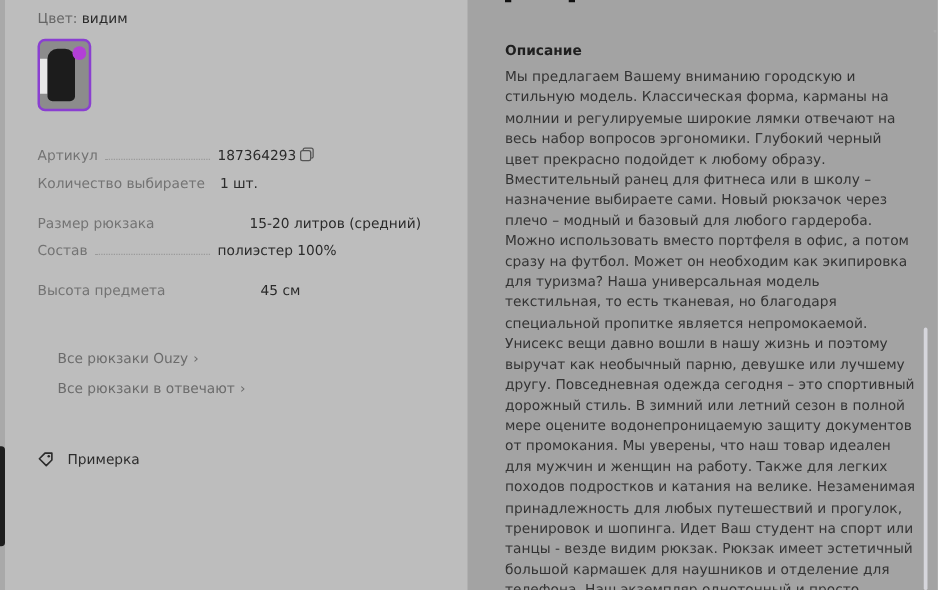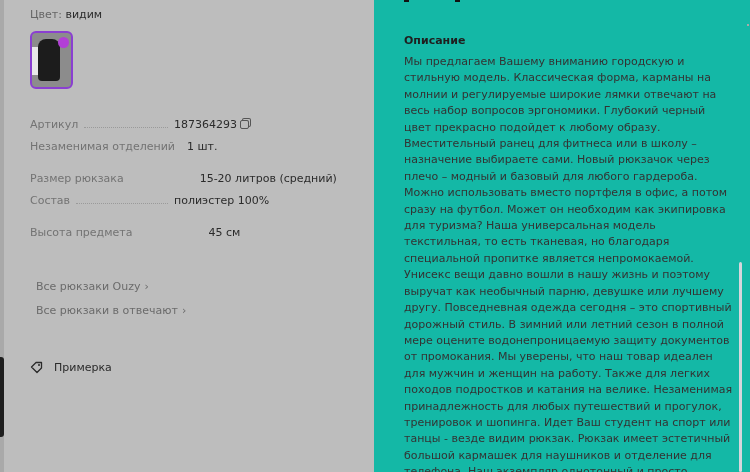--- a/index.html
+++ b/index.html
@@ -20,27 +20,27 @@
   .specs { position: absolute; top: 109px; left: 0; width: 270px; }
   .spec-row { display: flex; align-items: flex-end; height: 22px; }
   .spec-row.gap { margin-top: 10px; gap: 32px; }
   .spec-label { color: #737373; white-space: nowrap; }
   .spec-dots { flex: 1; border-bottom: 1px dotted #9a9a9a; margin: 0 6px; transform: translateY(-3px); }
   .spec-value { width: 126px; color: #2b2b2b; white-space: nowrap; }
   .copy-icon { display: inline-block; width: 9px; height: 9px; border: 1px solid #555; border-radius: 2px; margin-left: 3px; position: relative; top: 1px; box-shadow: 2px -2px 0 -1px #bdbdbd, 2px -2px 0 0 #555; }
 
   .all-specs { position: absolute; top: 242px; left: 0; color: #2b2b2b; border-bottom: 1px dotted #777; padding-bottom: 1px; }
 
-  .link { position: absolute; left: 6px; color: #6b6b6b; }
+  .link { position: absolute; left: 16px; color: #6b6b6b; }
   .link .chev { margin-left: 4px; color: #6b6b6b; }
 
   .feature { position: absolute; left: 0; display: flex; align-items: center; color: #2b2b2b; }
   .feature svg { margin-right: 10px; }
 
-  .panel { position: absolute; left: 374px; top: 0; width: 376px; height: 472px; background: #14b8a6; }
+  .panel { position: absolute; left: 374px; top: 0; width: 376px; height: 472px; background: #a3a3a3; }
   .panel-title-cut { position: absolute; top: -14px; left: 30px; height: 16px; overflow: hidden; }
   .panel-title-cut span { display: inline-block; width: 5px; height: 4px; background: #111; margin-right: 46px; margin-top: 12px; }
   .desc-heading { position: absolute; top: 34px; left: 30px; font-size: 11px; font-weight: bold; color: #1f1f1f; }
   .desc-text { position: absolute; top: 54px; left: 30px; width: 330px; font-size: 11px; line-height: 16.4px; color: #333; }
   .scrollbar { position: absolute; right: 8px; top: 262px; width: 3px; height: 210px; background: #d6d6dc; border-radius: 2px; }
   .top-dot { position: absolute; right: 1px; top: 24px; width: 2px; height: 2px; background: #aaa; }
 </style>
 </head>
 <body>
 
@@ -58,21 +58,21 @@
     <div class="badge"></div>
   </div>
 
   <div class="specs">
     <div class="spec-row">
       <span class="spec-label">Артикул</span>
       <span class="spec-dots"></span>
       <span class="spec-value"><span>187364293</span><span class="copy-icon"></span></span>
     </div>
     <div class="spec-row">
-      <span class="spec-label">Незаменимая отделений</span>
+      <span class="spec-label">Количество выбираете</span>
       <span class="spec-dots"></span>
       <span class="spec-value">1 шт.</span>
     </div>
     <div class="spec-row gap">
       <span class="spec-label">Размер рюкзака</span>
       <span class="spec-dots"></span>
       <span class="spec-value">15-20 литров (средний)</span>
     </div>
     <div class="spec-row">
       <span class="spec-label">Состав</span>

